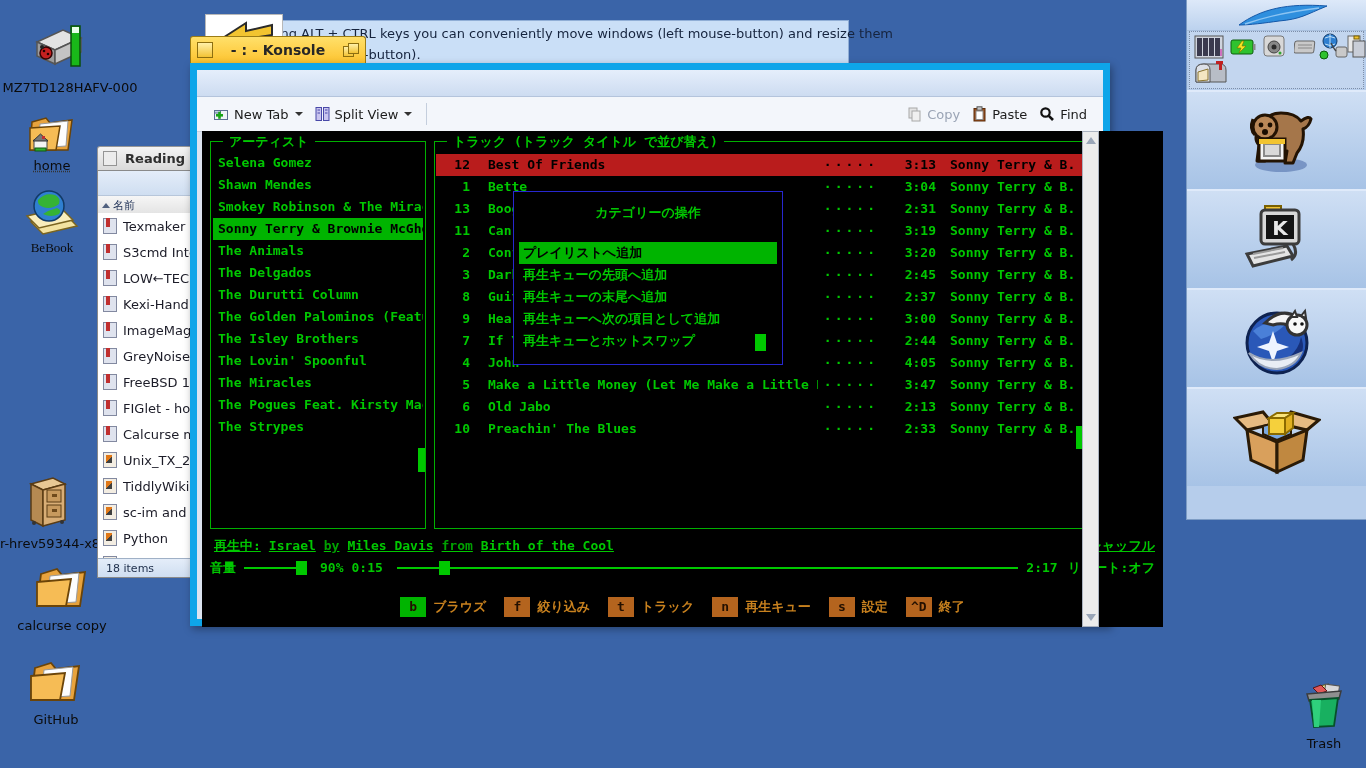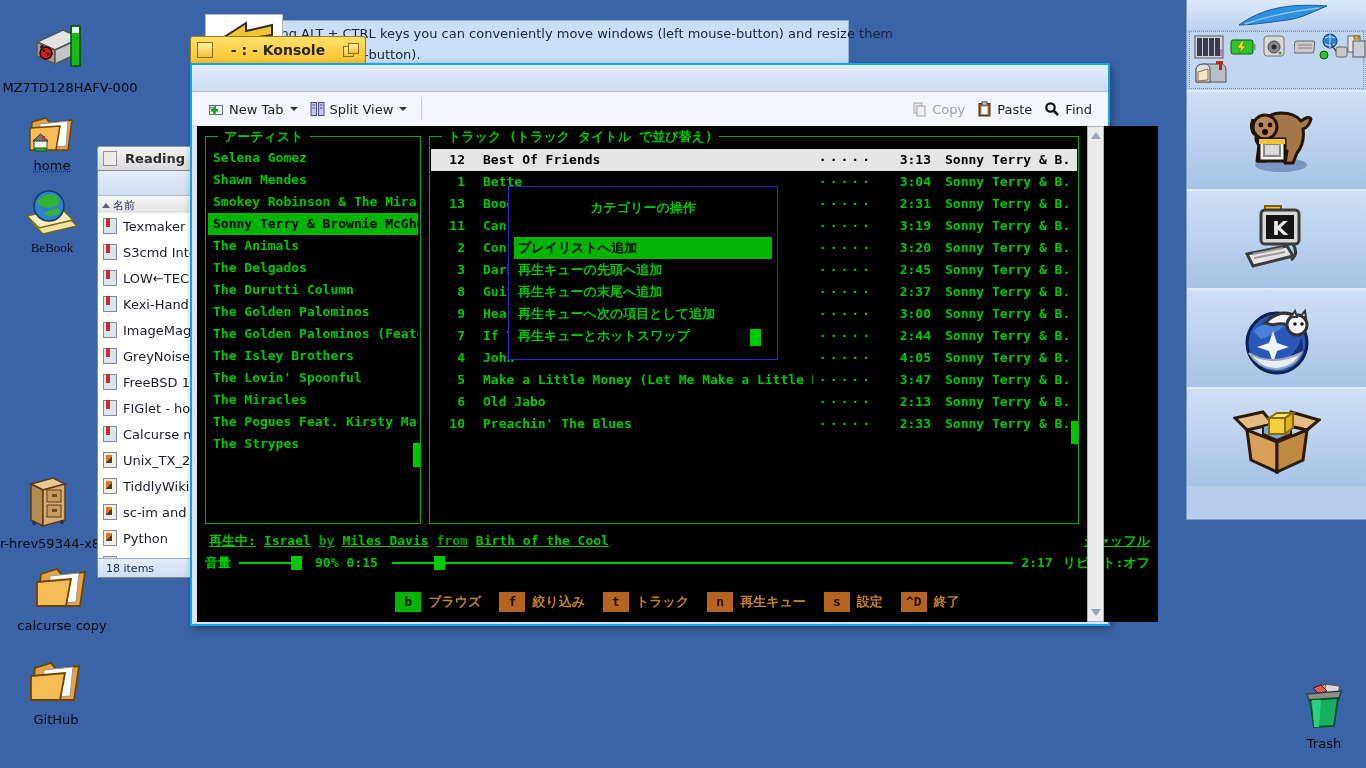--- a/index.html
+++ b/index.html
@@ -25,21 +25,21 @@
         background:linear-gradient(#ffe06a,#fdc32f);border:1px solid #9b7c15;border-bottom:none;
         border-radius:3px 3px 0 0;display:flex;align-items:center;padding:0 6px;box-sizing:border-box;}
   .ktab .ttl{flex:1;text-align:center;font-weight:bold;font-size:14px;color:#262626;}
   .tbtn{width:14px;height:14px;background:linear-gradient(#fff0a8,#f3c335);border:1px solid #8d6f10;}
   .tzoom{position:relative;width:16px;height:14px;}
   .tzoom i{position:absolute;display:block;border:1px solid #8d6f10;background:linear-gradient(#fff0a8,#f3c335);}
   .tzoom i.b1{left:0;top:3px;width:9px;height:9px;}
   .tzoom i.b2{left:5px;top:0;width:9px;height:9px;}
 
   .kbody{position:absolute;left:0;top:27px;width:920px;height:563px;background:#dce4f0;
-         border:2px solid #0ea5e9;box-sizing:border-box;box-shadow:2px 3px 8px rgba(0,0,0,.35);}
+         border:7px solid #0ea5e9;box-sizing:border-box;box-shadow:2px 3px 8px rgba(0,0,0,.35);}
   .kmenu{height:26px;background:linear-gradient(#e5eefb,#cddcf1);border-bottom:1px solid #b4c4dc;
          display:flex;align-items:center;gap:24px;padding:0 16px;font-size:13px;color:#111;}
   .kmenu span{cursor:default;}
   .ktools{height:34px;background:#f3f6fb;border-bottom:1px solid #c8d1e0;display:flex;align-items:center;
           padding:0 10px;font-size:13px;color:#1c1c1c;}
   .tbitem{display:flex;align-items:center;gap:5px;padding:3px 6px;}
   .caret{width:0;height:0;border-left:4px solid transparent;border-right:4px solid transparent;
          border-top:4px solid #333;margin-left:1px;}
   .tsep{width:1px;height:22px;background:#c4cedd;margin:0 8px;}
   .tspacer{flex:1;}
@@ -55,21 +55,21 @@
 
   .pane{position:absolute;border:1px solid #00b000;box-sizing:border-box;}
   .pane .ptitle{position:absolute;top:-9px;left:12px;background:#000;padding:0 6px;color:#00c800;white-space:nowrap;}
   #artistPane{left:8px;top:10px;width:216px;height:388px;}
   #trackPane{left:232px;top:10px;width:650px;height:388px;}
   .alist{position:absolute;left:2px;top:10px;right:2px;}
   .arow{height:22px;line-height:22px;padding-left:5px;white-space:nowrap;overflow:hidden;}
   .arow.selected{background:#00b400;color:#000;}
   .trows{position:absolute;left:1px;top:12px;right:1px;}
   .trow{height:22px;line-height:22px;display:flex;white-space:nowrap;padding-right:6px;}
-  .trow.selected{background:#e5e5e5;color:#000;justify-content:center;}
+  .trow.selected{background:#b91c1c;color:#000;justify-content:center;}
   .tnum{width:34px;text-align:right;}
   .ttitle{flex:1;margin-left:18px;overflow:hidden;}
   .trating{width:60px;text-align:right;letter-spacing:3px;}
   .ttime{width:48px;text-align:right;margin-left:10px;}
   .tartist{width:126px;margin-left:14px;overflow:hidden;}
   .sthumb{position:absolute;width:7px;background:#00c800;}
 
   #popup{position:absolute;left:311px;top:60px;width:270px;height:174px;background:#000;
          border:1px solid #2727d0;box-sizing:border-box;z-index:2;}
   #popup .pttl{position:absolute;top:12px;left:0;right:0;text-align:center;color:#00c800;}
@@ -403,23 +403,20 @@
               <span>Sonny Terry &amp; Brownie McGhee</span>
             </div>
               <div class="arow">
               <span>The Animals</span>
             </div>
               <div class="arow">
               <span>The Delgados</span>
             </div>
               <div class="arow">
               <span>The Durutti Column</span>
-            </div>
-              <div class="arow">
-              <span>The Golden Palominos</span>
             </div>
               <div class="arow">
               <span>The Golden Palominos (Featu..</span>
             </div>
               <div class="arow">
               <span>The Isley Brothers</span>
             </div>
               <div class="arow">
               <span>The Lovin' Spoonful</span>
             </div>

